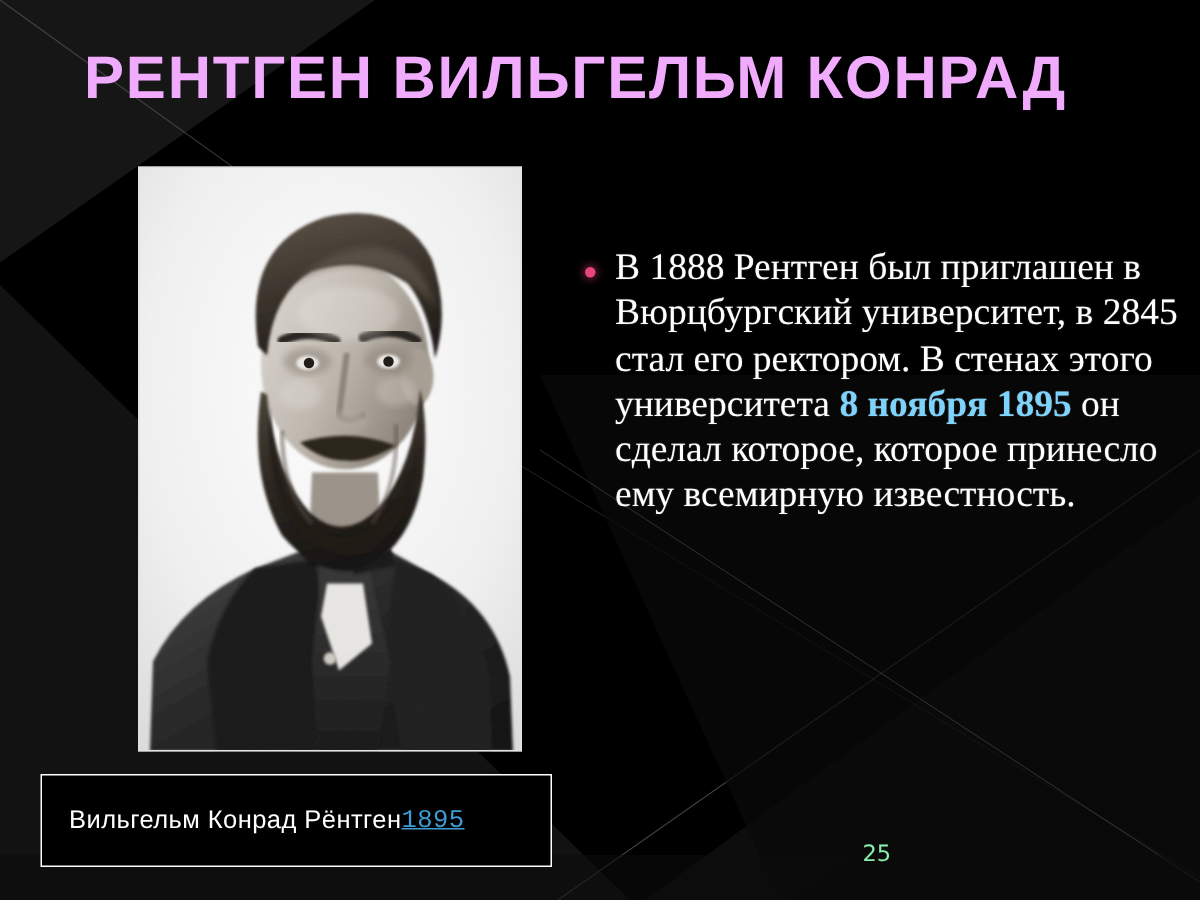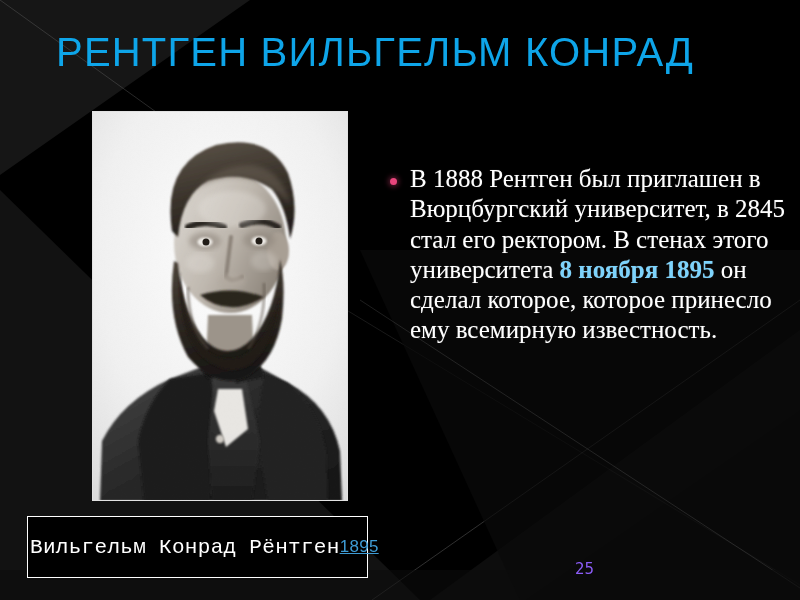--- a/index.html
+++ b/index.html
@@ -11,45 +11,45 @@
   }
 
   
   .bg-layer{position:absolute;inset:0;overflow:hidden;}
   .bg-layer svg{position:absolute;left:0;top:0;}
 
   
   .title{
     position:absolute;left:56px;top:31px;width:700px;
     font-family:"Liberation Sans",sans-serif;
-    font-weight:normal;font-size:40px;letter-spacing:1.2px;
-    color:#0ea5e9;line-height:1.05;white-space:nowrap;
+    font-weight:bold;font-size:40px;letter-spacing:1.2px;
+    color:#f0abfc;line-height:1.05;white-space:nowrap;
   }
 
   
   .photo-frame{
     position:absolute;left:92px;top:111px;width:256px;height:390px;
     background:#f4f4f4;overflow:hidden;
   }
   .photo-frame svg{display:block;}
 
   
   .caption-box{
     position:absolute;left:27px;top:516px;width:341px;height:62px;
     border:1px solid #ffffff;background:#000;
     display:flex;align-items:center;
     box-sizing:border-box;
   }
   .caption-text{
+    font-family:Liberation Sans, sans-serif;
+    font-size:17px;color:#ffffff;letter-spacing:0.3px;
+    white-space:nowrap;padding-left:18px;
+  }
+  .caption-link{
     font-family:Liberation Mono, monospace;
-    font-size:21px;color:#ffffff;letter-spacing:0.3px;
-    white-space:nowrap;padding-left:2px;
-  }
-  .caption-link{
-    font-family:Liberation Sans, sans-serif;
     font-size:17px;color:#3e9bd4;text-decoration:underline;
     letter-spacing:0.3px;cursor:pointer;text-align:right;
   }
 
   
   .body-block{
     position:absolute;left:390px;top:164px;width:400px;
   }
   .bullet-row{
     display:flex;align-items:flex-start;margin-bottom:6px;
@@ -65,21 +65,21 @@
     text-shadow:0 0 1px rgba(255,255,255,0.35);
   }
   .hl-date{
     color:#7dd3fc;font-weight:bold;
   }
 
   
   .page-num{
     position:absolute;left:575px;top:560px;
     font-family:"DejaVu Sans",sans-serif;
-    font-size:15px;color:#8b5cf6;
+    font-size:15px;color:#86efac;
   }
 </style>
 </head>
 <body>
 
 <div class="slide">
 
   <div class="bg-layer">
     <svg width="800" height="600" viewBox="0 0 800 600">
       <rect x="0" y="0" width="800" height="600" fill="#000000"></rect>

